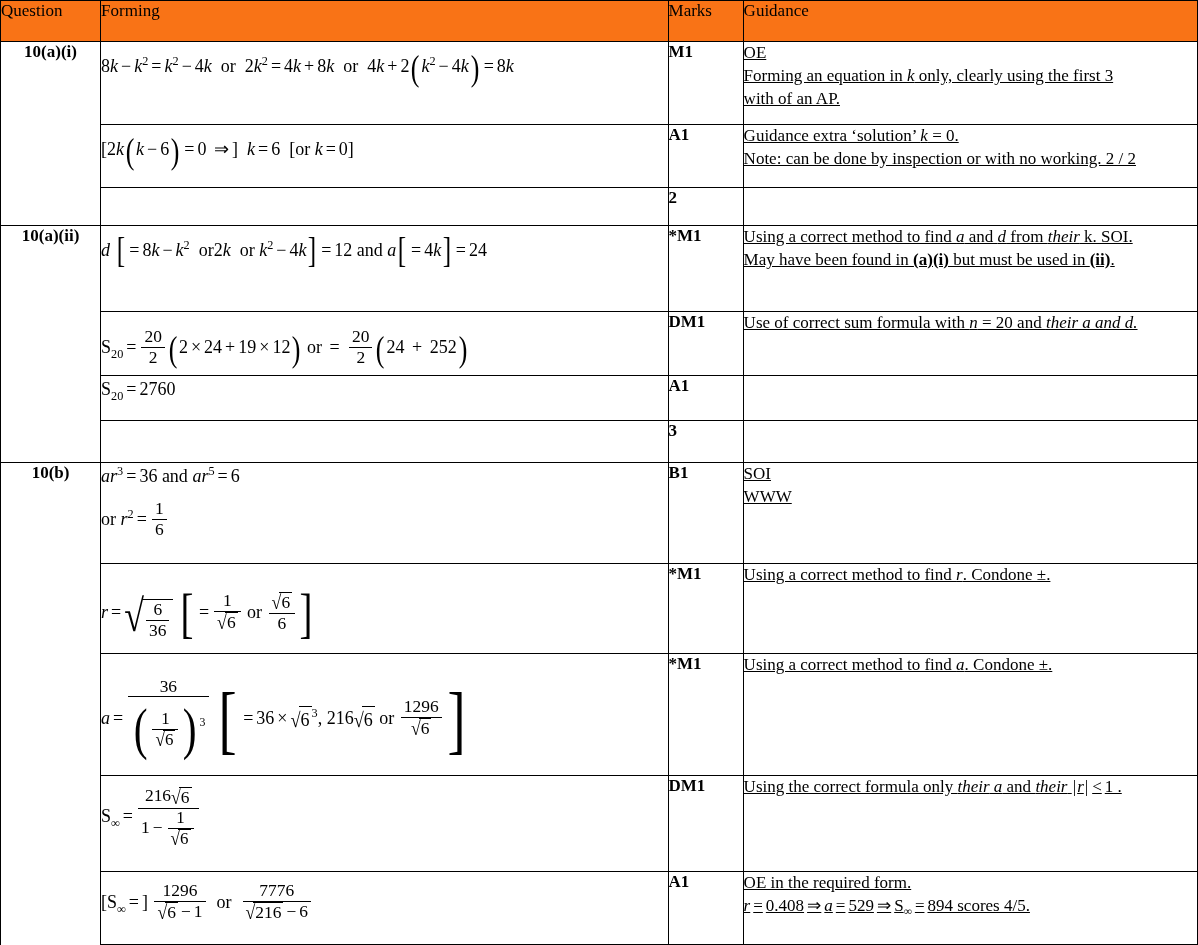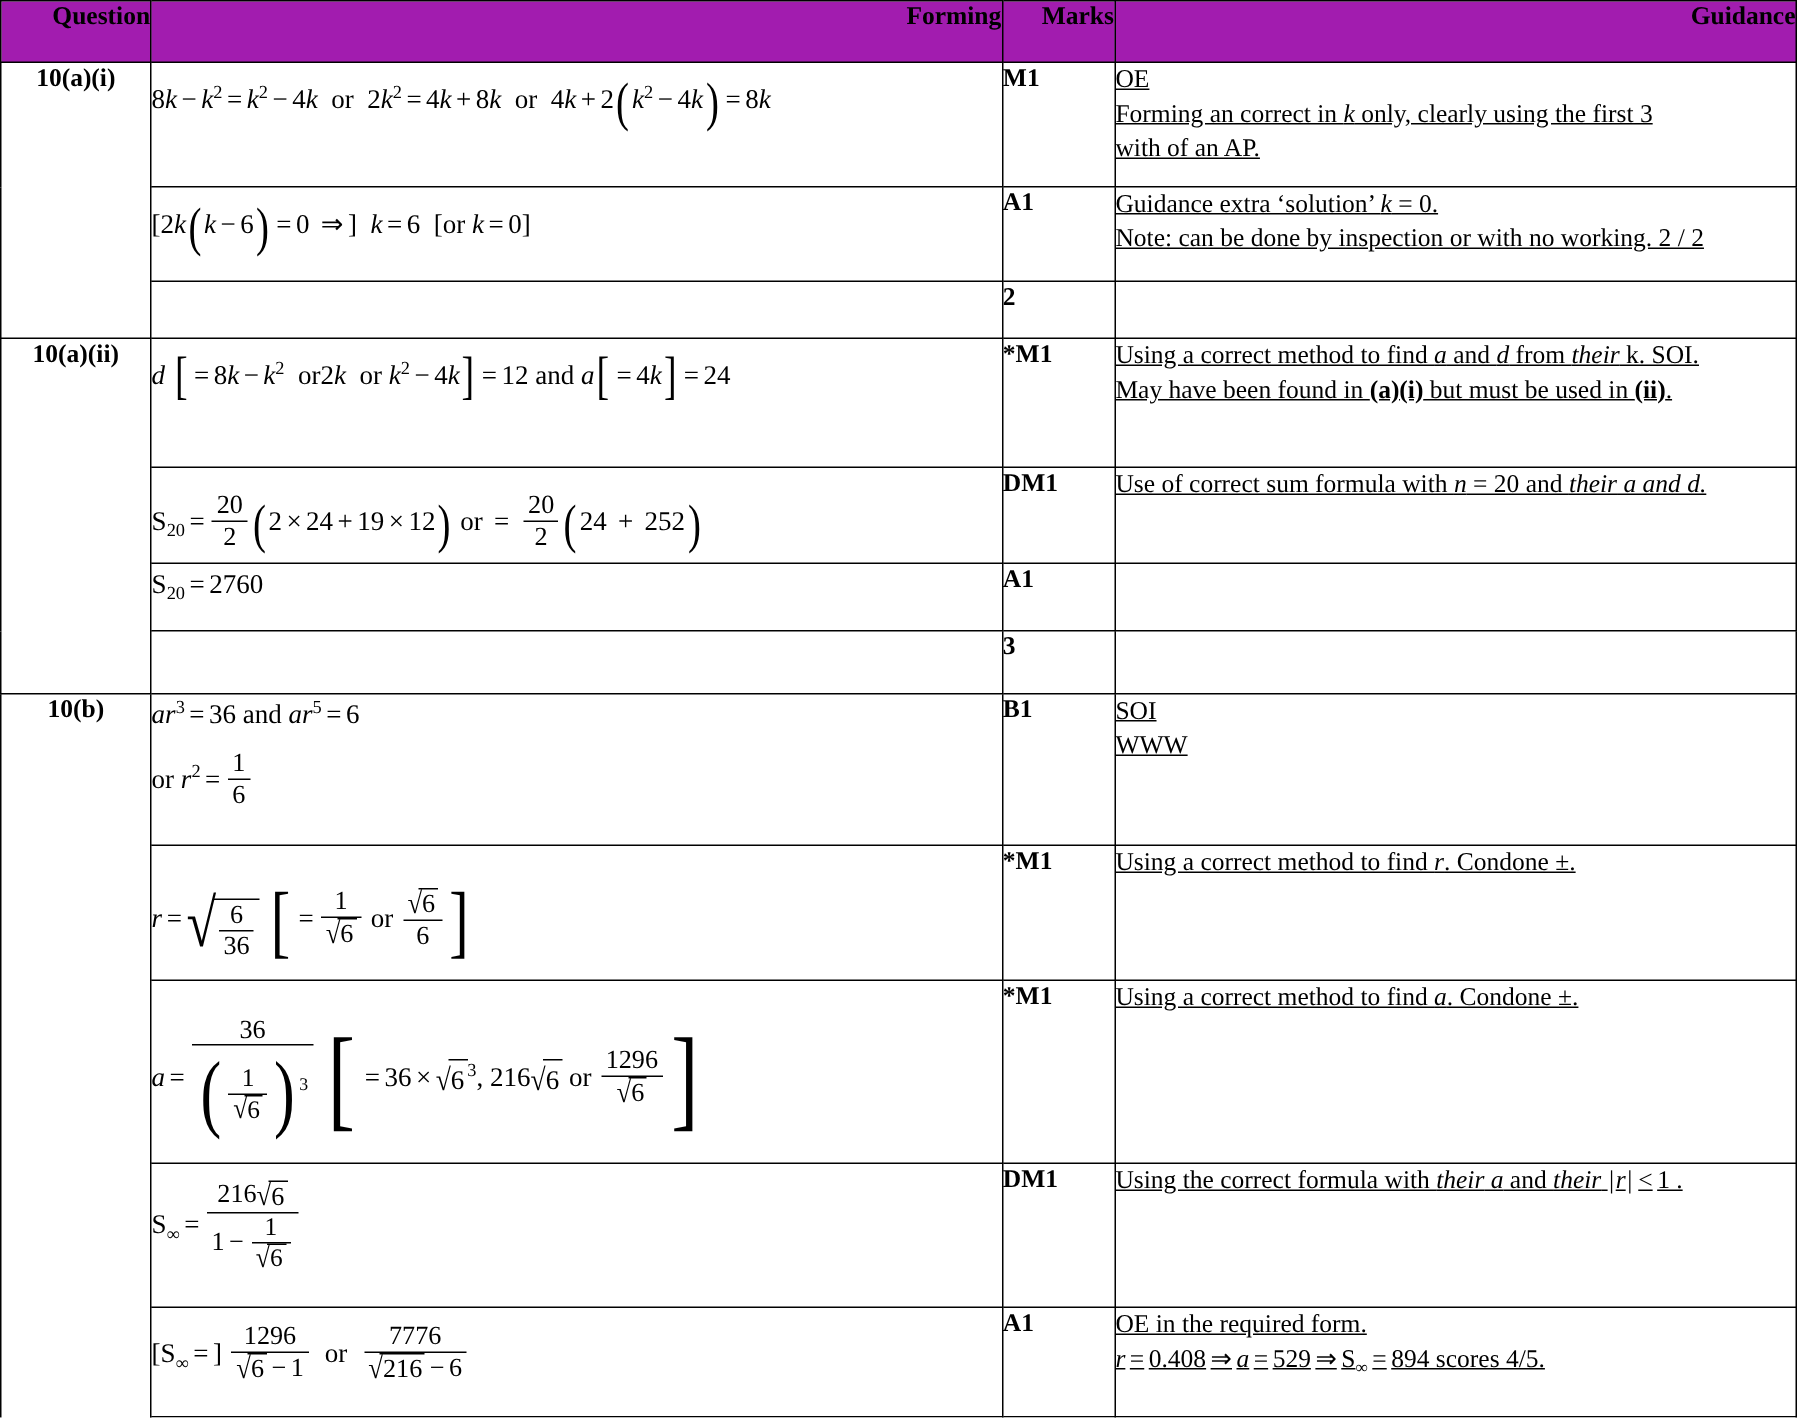--- a/index.html
+++ b/index.html
@@ -28,24 +28,24 @@
   }
 
   
   col.c-question { width: 100px; }
   col.c-answer   { width: 567px; }
   col.c-marks    { width: 75px; }
   col.c-guidance { width: 454px; }
 
   
   thead th {
-    background: #a21caf;
-    font-weight: bold;
-    font-size: 17px;
-    text-align: right;
+    background: #f97316;
+    font-weight: normal;
+    font-size: 17px;
+    text-align: left;
     height: 40px;
     vertical-align: middle;
     font-family: "Liberation Serif", serif;
   }
 
   
   td.question {
     text-align: center;
     font-size: 17px;
     padding-top: 8px;
@@ -155,21 +155,21 @@
   <tbody>
 
     <tr style="height:83px">
       <td class="question" rowspan="3">10(a)(i)</td>
       <td class="answer">
         <span class="m">8<span class="mi">k</span><span class="op">−</span><span class="mi">k</span><span class="sup">2</span><span class="op">=</span><span class="mi">k</span><span class="sup">2</span><span class="op">−</span>4<span class="mi">k</span>&nbsp;&nbsp;<span class="txt">or</span>&nbsp; 2<span class="mi">k</span><span class="sup">2</span><span class="op">=</span>4<span class="mi">k</span><span class="op">+</span>8<span class="mi">k</span>&nbsp;&nbsp;<span class="txt">or</span>&nbsp; 4<span class="mi">k</span><span class="op">+</span>2<span class="brk p2 mid">(</span><span class="mi">k</span><span class="sup">2</span><span class="op">−</span>4<span class="mi">k</span><span class="brk p2 mid">)</span><span class="op">=</span>8<span class="mi">k</span></span>
       </td>
       <td class="marks">M1</td>
       <td class="guidance">
         <span class="gline">OE</span>
-        <span class="gline"><span>Forming an correct in </span><span class="mi">k</span><span> only, clearly using the first 3</span></span>
+        <span class="gline"><span>Forming an equation in </span><span class="mi">k</span><span> only, clearly using the first 3</span></span>
         <span class="gline">with of an AP.</span>
       </td>
     </tr>
 
     <tr style="height:63px">
       <td class="answer">
         <span class="m">[2<span class="mi">k</span><span class="brk p2 mid">(</span><span class="mi">k</span><span class="op">−</span>6<span class="brk p2 mid">)</span><span class="op">=</span>0&nbsp;<span class="op">⇒</span>]&nbsp;&nbsp;<span class="mi">k</span><span class="op">=</span>6&nbsp;&nbsp;[<span class="txt">or</span>&nbsp;<span class="mi">k</span><span class="op">=</span>0]</span>
       </td>
       <td class="marks">A1</td>
       <td class="guidance">
@@ -252,21 +252,21 @@
         <span class="gline"><span>Using a correct method to find </span><span class="mi">a</span><span>. Condone ±.</span></span>
       </td>
     </tr>
 
     <tr style="height:96px">
       <td class="answer tall">
         <span class="m"><span class="roman">S</span><span class="sub infty">∞</span><span class="op">=</span><span class="frac" style="top:-0.05em"><span class="num">216<span class="rad"><span class="sign">√</span><span class="body">6</span></span></span><span class="den">1<span class="op">−</span><span class="frac" style="top:0"><span class="num">1</span><span class="den"><span class="rad"><span class="sign">√</span><span class="body">6</span></span></span></span></span></span></span>
       </td>
       <td class="marks">DM1</td>
       <td class="guidance">
-        <span class="gline"><span>Using the correct formula with </span><span class="mi">their</span><span class="mi"> a</span><span> and </span><span class="mi">their</span>&nbsp;<span class="vbar">|</span><span class="mi">r</span><span class="vbar">|</span><span class="op">&lt;</span><span>1 .</span></span>
+        <span class="gline"><span>Using the correct formula only </span><span class="mi">their</span><span class="mi"> a</span><span> and </span><span class="mi">their</span>&nbsp;<span class="vbar">|</span><span class="mi">r</span><span class="vbar">|</span><span class="op">&lt;</span><span>1 .</span></span>
       </td>
     </tr>
 
     <tr style="height:73px">
       <td class="answer tall">
         <span class="m">[<span class="roman">S</span><span class="sub infty">∞</span><span class="op">=</span>]&nbsp;<span class="frac"><span class="num">1296</span><span class="den"><span class="rad"><span class="sign">√</span><span class="body">6</span></span><span class="op">−</span>1</span></span>&nbsp;&nbsp;<span class="txt">or</span>&nbsp;&nbsp;<span class="frac"><span class="num">7776</span><span class="den"><span class="rad"><span class="sign">√</span><span class="body">216</span></span><span class="op">−</span>6</span></span></span>
       </td>
       <td class="marks">A1</td>
       <td class="guidance">
         <span class="gline">OE in the required form.</span>

